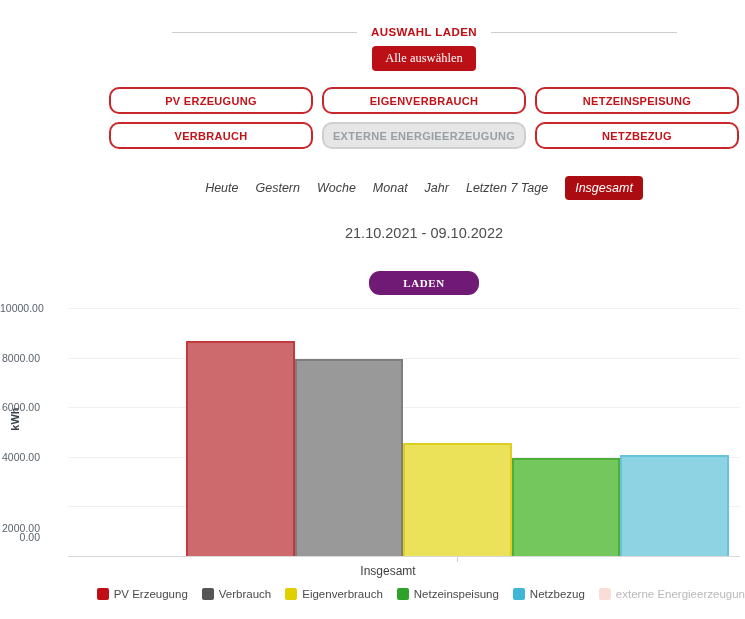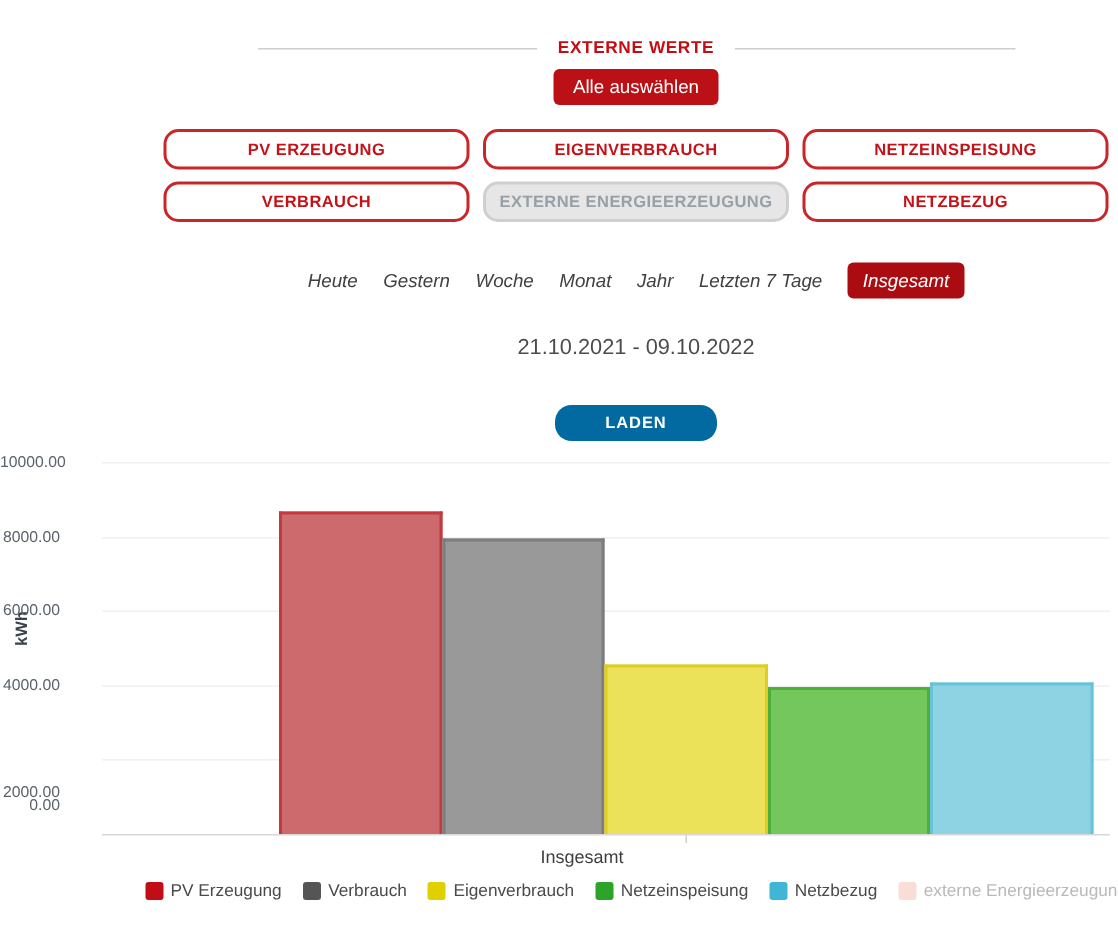--- a/index.html
+++ b/index.html
@@ -5,22 +5,22 @@
   html,body{margin:0;padding:0;background:#fff;width:745px;height:619px;overflow:hidden;
     font-family:"Liberation Sans","DejaVu Sans",sans-serif;-webkit-font-smoothing:antialiased;}
   .content{position:absolute;left:103px;top:0;width:642px;}
   
   .divider-row{display:flex;align-items:center;margin:26px auto 0;width:505px;}
   .divider-row .line{flex:1;height:1px;background:#cdcdcd;}
   .divider-title{color:#c30d13;font-size:11.5px;font-weight:bold;letter-spacing:.4px;padding:0 14px;white-space:nowrap;}
   
   .row-center{display:flex;justify-content:center;}
   .btn-filled{background:#bb1016;color:#fff;border:none;border-radius:4px;font-size:12.5px;
-    padding:5px 13px;margin-top:8px;cursor:pointer;font-family:Liberation Sans, sans-serif;}
-  .btn-laden{background:#0369a1;border-radius:11px;font-size:11px;font-weight:bold;letter-spacing:.6px;
+    padding:5px 13px;margin-top:8px;cursor:pointer;font-family:Liberation Serif, serif;}
+  .btn-laden{background:#701a75;border-radius:11px;font-size:11px;font-weight:bold;letter-spacing:.6px;
     padding:6px 34px;margin-top:30px;}
   
   .btn-grid{display:grid;grid-template-columns:repeat(3,1fr);gap:8px 9px;width:630px;margin:16px auto 0;}
   .vbtn{height:27px;border:2px solid #c9262b;border-radius:10px;background:#fff;color:#c41318;
     font-size:11px;font-weight:bold;letter-spacing:.3px;cursor:pointer;font-family:inherit;white-space:nowrap;}
   .vbtn.disabled{background:#e6e6e6;border-color:#cfcfcf;color:#97a0a7;cursor:default;}
   
   .tabs{display:flex;justify-content:center;align-items:center;gap:17px;margin-top:27px;height:24px;}
   .tab{font-size:12.5px;color:#414141;cursor:pointer;padding:5px 0;border-radius:4px;white-space:nowrap;font-style:italic;}
   .tab.selected{background:#ab0c12;color:#fff;padding:5px 10px;}
@@ -44,21 +44,21 @@
   .legend-swatch{width:12px;height:12px;border-radius:2px;display:inline-block;}
   .legend-label{font-size:11.5px;color:#4a4a4a;}
   .legend-item.disabled .legend-label{color:#b9b9b9;}
 </style>
 </head>
 <body>
 
 <div class="content">
   <div class="divider-row">
     <span class="line"></span>
-    <span class="divider-title">EXTERNE WERTE</span>
+    <span class="divider-title">AUSWAHL LADEN</span>
     <span class="line"></span>
   </div>
 
   <div class="row-center">
     <button class="btn-filled">Alle auswählen</button>
   </div>
 
   <div class="btn-grid" id="value-buttons">
       <button class="vbtn">PV ERZEUGUNG</button>
       <button class="vbtn">EIGENVERBRAUCH</button>

